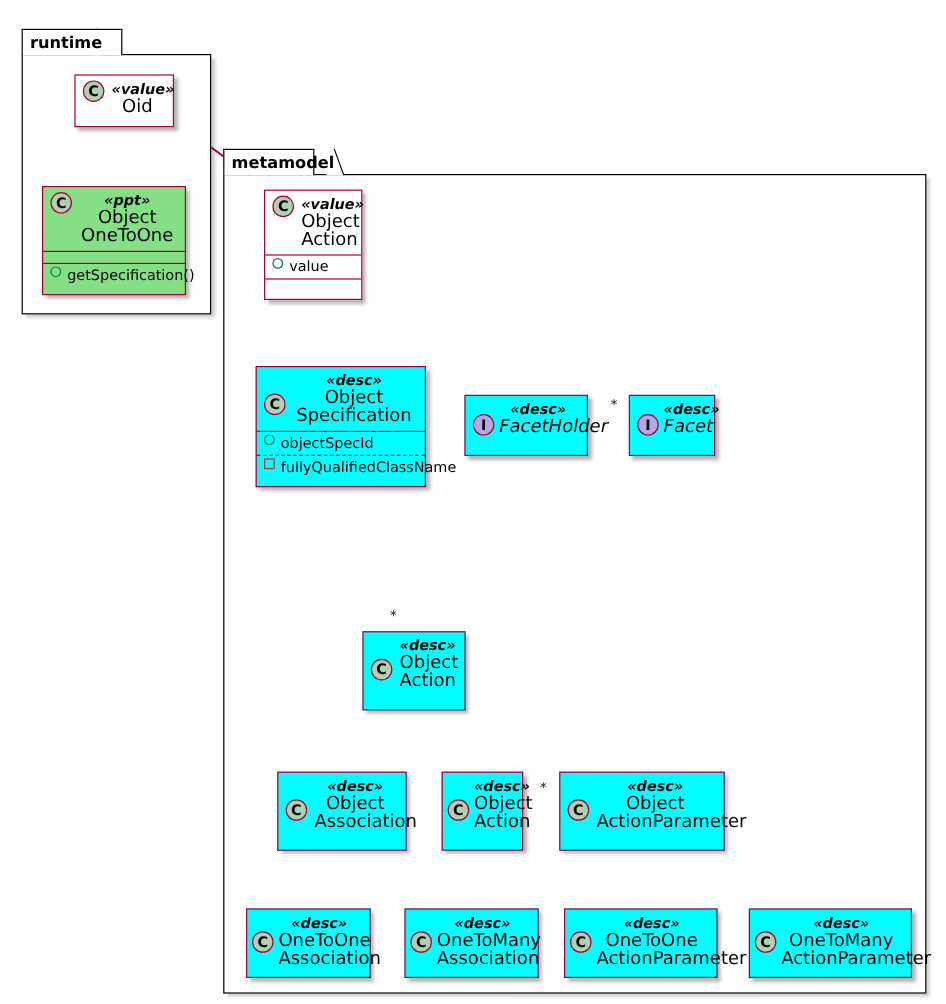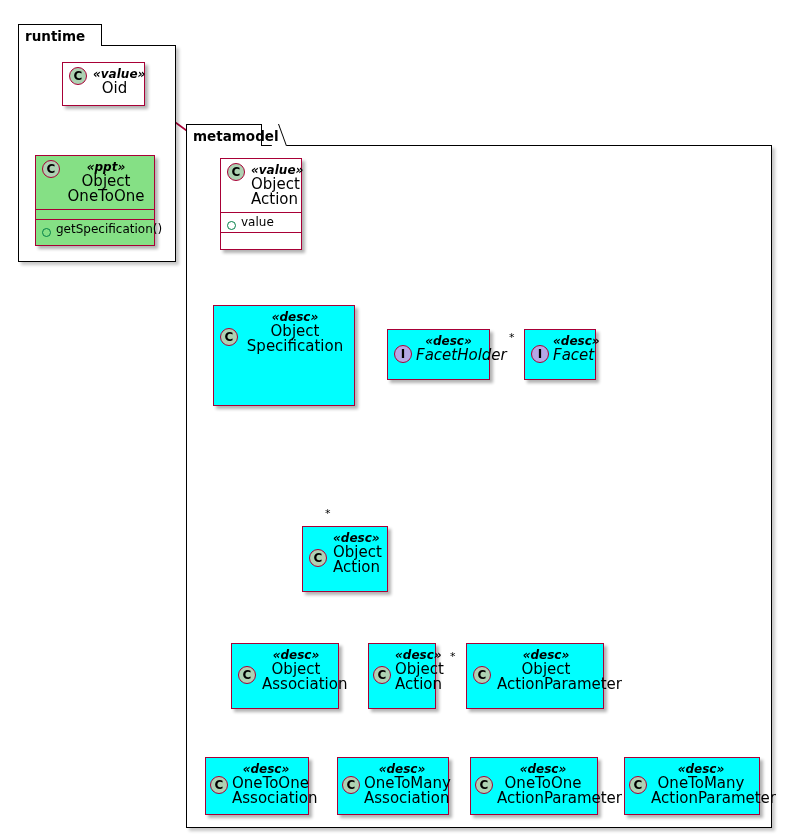--- a/index.html
+++ b/index.html
@@ -133,21 +133,21 @@
 
   .compartment-sep {
     border-top: 1.5px solid #A80036;
   }
   .attr-row {
     padding: 2px 6px 2px 6px;
     font-size: 12px;
     line-height: 15px;
     white-space: nowrap;
     display: flex;
-    align-items: flex-end;
+    align-items: flex-start;
     gap: 5px;
   }
   .attr-sep { border-top: 1px dashed #A80036; }
   .empty-comp { height: 9px; }
 
   .vis {
     display: inline-block;
     width: 9px;
     height: 9px;
     flex: 0 0 auto;
@@ -279,20 +279,30 @@
     <div class="compartment-sep empty-comp"></div>
   </div>
 
   <div class="node cyan" style="left:213px; top:305px; width:142px; height:101px;">
     <div class="node-head with-icon">
       <span class="icon-circle icon-class" style="top:22px;">C</span>
       <span class="stereo">«desc»</span>
       <span class="nm">Object</span>
       <span class="nm">Specification</span>
     </div>
+    <div class="compartment-sep">
+      <div class="attr-row">
+        <span class="vis pub-circle"></span>
+        <span>objectSpecId</span>
+      </div>
+      <div class="attr-row attr-sep">
+        <span class="vis pkg-square"></span>
+        <span>fullyQualifiedClassName</span>
+      </div>
+    </div>
   </div>
 
   <div class="node cyan" style="left:387px; top:329px; width:103px; height:51px;">
     <div class="node-head icon-inline">
       <span class="icon-circle icon-iface" style="top:15px;">I</span>
       <span class="stereo">«desc»</span>
       <span class="nm ital">FacetHolder</span>
     </div>
   </div>
 

